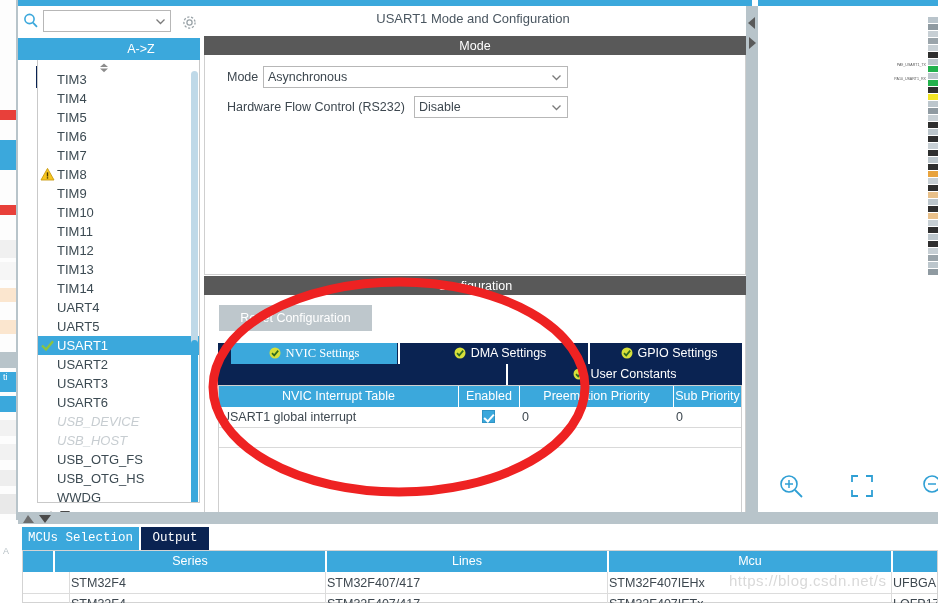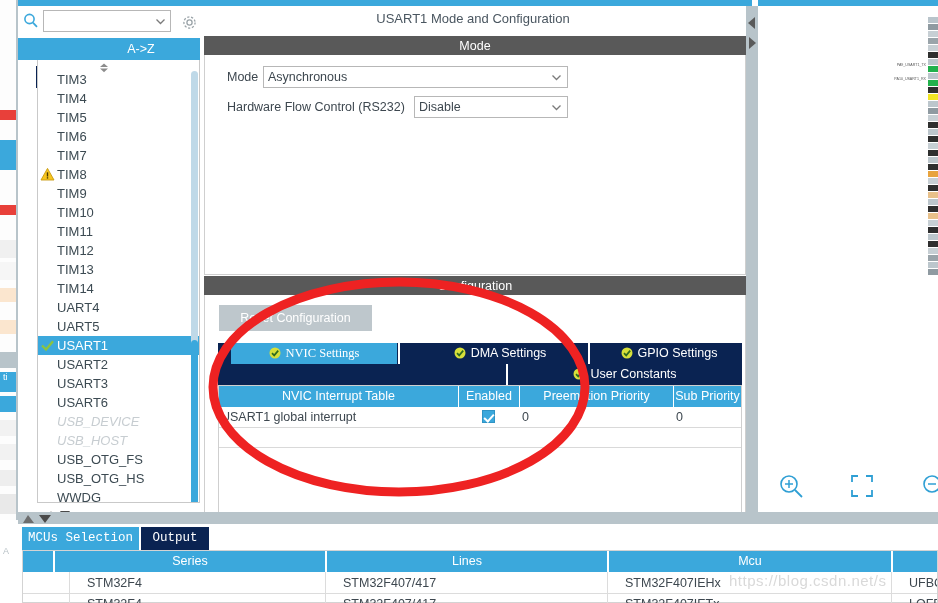--- a/index.html
+++ b/index.html
@@ -136,21 +136,21 @@
   .btab {
     position:absolute; top:3px; height:23px; line-height:23px; color:#ffffff;
     font-size:12.5px; text-align:center;font-family:Liberation Mono, monospace;
   }
   .btab.a { left:4px; width:117px; background:#3ba8dc; }
   .btab.b { left:123px; width:68px; background:#0a2352; }
   .bgrid { position:absolute; left:4px; top:26px; width:916px; height:53px; border:1px solid #d3d3d3; background:#fff;}
   .bg-corner { position:absolute; left:0; top:0; width:30px; height:21px; background:#3ba8dc; }
   .bg-head { position:absolute; top:0; height:21px; line-height:21px; background:#3ba8dc; color:#ffffff; font-size:12.5px; text-align:center; }
   .bg-headsep { position:absolute; top:0; width:2px; height:21px; background:#ffffff; }
-  .bg-cell { position:absolute; height:20px; line-height:20px; font-size:12.5px; color:#3d474f; padding-left:16px; white-space:nowrap; overflow:hidden;}
+  .bg-cell { position:absolute; height:20px; line-height:20px; font-size:12.5px; color:#3d474f; padding-left:0; white-space:nowrap; overflow:hidden;}
   .bg-rowsep { position:absolute; left:0; width:914px; height:1px; background:#dcdcdc; }
   .bg-colsep { position:absolute; width:1px; background:#dcdcdc; }
   .watermark {
     position:absolute; left:718px; top:572px; font-size:15px; color:#d9d9d9;
     letter-spacing:0.5px; white-space:nowrap; font-family:"Liberation Sans", sans-serif;margin-left:11px;
   }
   .ghost-A { position:absolute; left:3px; top:546px; font-size:9px; color:#b9c2c7; }
 
   
   .annot { position:absolute; left:206px; top:276px; width:386px; height:222px; pointer-events:none; }

